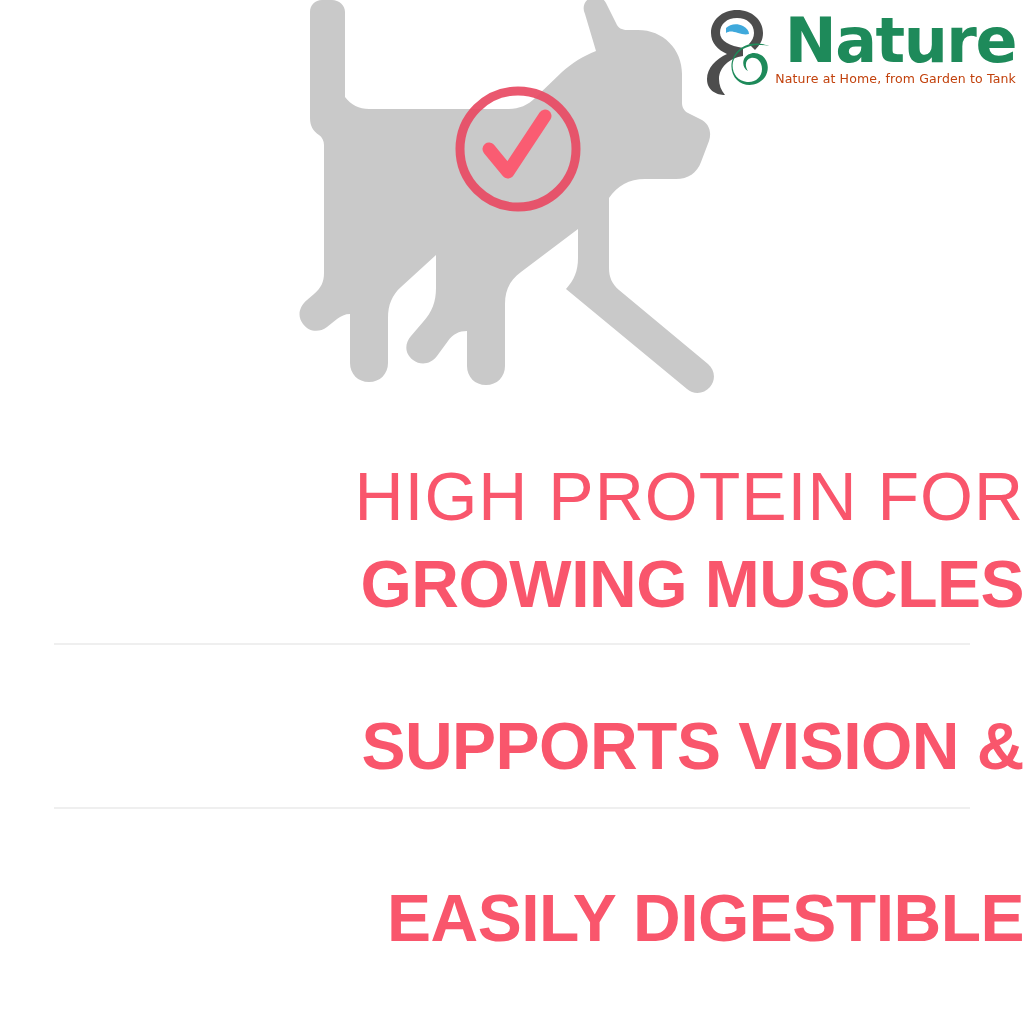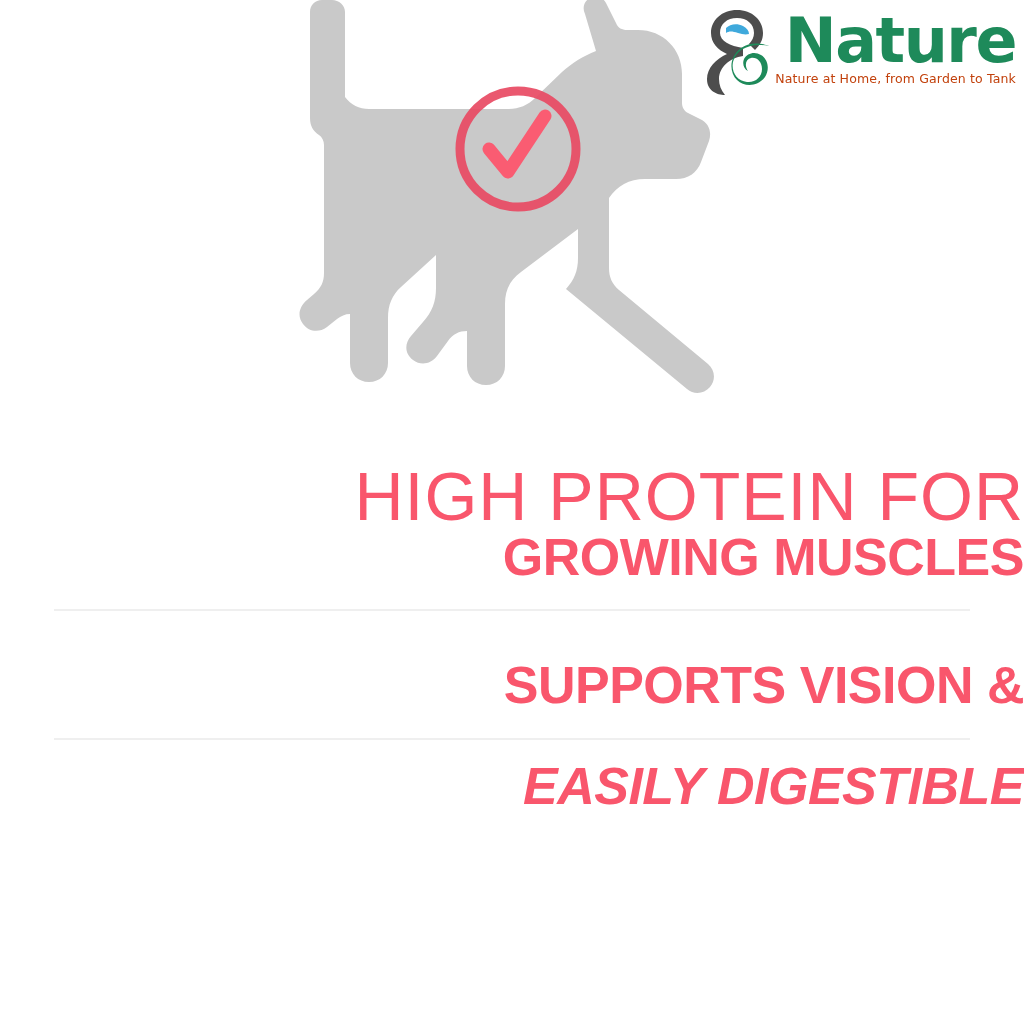--- a/index.html
+++ b/index.html
@@ -95,28 +95,29 @@
     white-space: nowrap;
   }
   .benefit-line.light {
     font-weight: 300;
     font-size: 68px;
     letter-spacing: 1px;
     line-height: 1.02;
   }
   .benefit-line.bold {
     font-weight: bold;
-    font-size: 52px;
+    font-size: 66px;
     letter-spacing: -0.5px;
     line-height: 1.03;
+    margin-top: 20px;
   }
 
   .benefit-1 { padding-top: 62px; }
   .benefit-2 { padding-top: 48px; }
-  .benefit-3 { padding-top: 20px; font-style: italic; }
+  .benefit-3 { padding-top: 56px; }
 
   .divider {
     width: 916px;
     height: 2px;
     background: #EFEFEF;
     margin: 0 auto;
     border: 0;
   }
   .divider-1 { margin-top: 24px; }
   .divider-2 { margin-top: 26px; }

